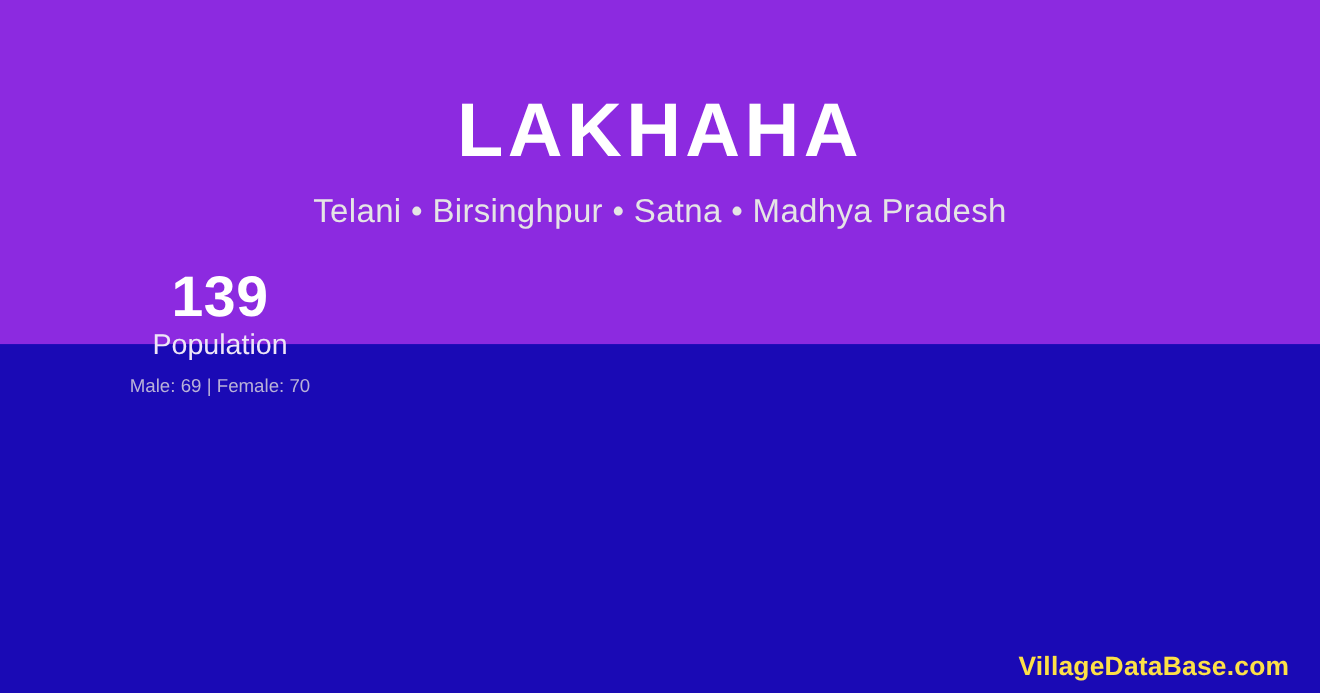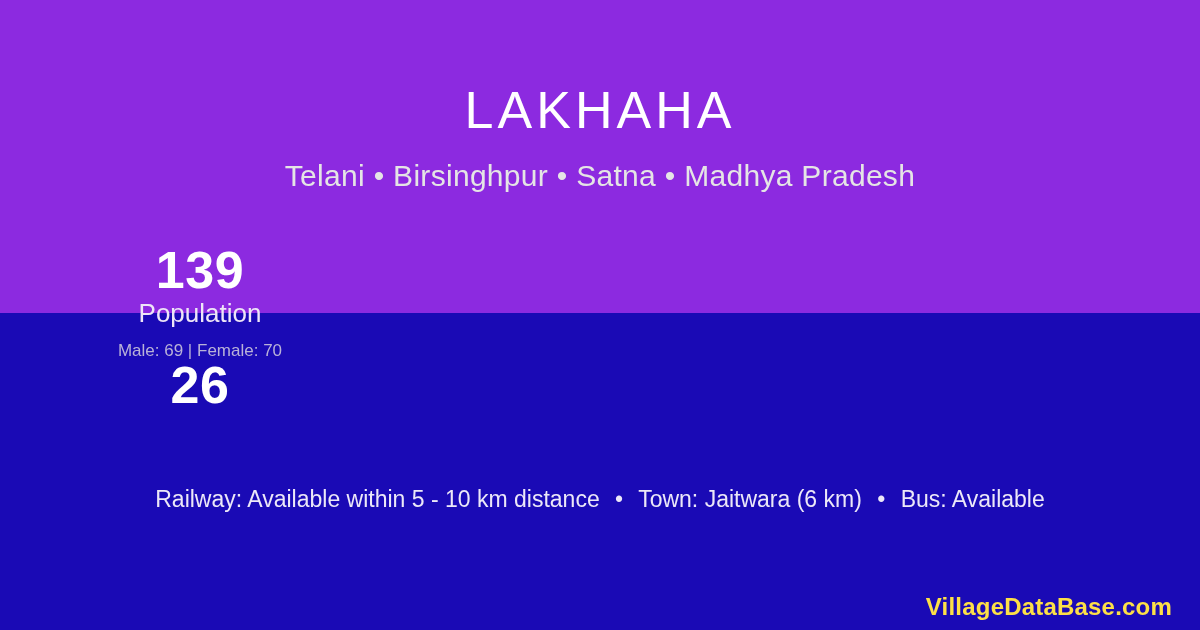--- a/index.html
+++ b/index.html
@@ -43,44 +43,44 @@
   .header {
     position: absolute;
     left: 0;
     top: 0;
     width: 1200px;
     text-align: center;
   }
   .village-title {
     margin: 0;
     padding-top: 84px;
-    font-size: 52px;
+    font-size: 69px;
     line-height: 1;
-    font-weight: 400;
+    font-weight: 700;
     letter-spacing: 4px;
     color: #ffffff;
   }
   .village-subtitle {
     margin: 0;
     padding-top: 22px;
     font-size: 30px;
     line-height: 1.2;
     font-weight: 400;
     color: #e5e5e5;
     letter-spacing: 0.3px;
   }
 
   
   .stats-row {
     position: absolute;
     left: 0;
     top: 244px;
     width: 1200px;
     display: flex;
-    flex-direction: column;
+    flex-direction: row;
   }
   .stat {
     width: 400px;
     text-align: center;
   }
   .stat-value {
     font-size: 52px;
     line-height: 1;
     font-weight: 700;
     color: #ffffff;
@@ -145,29 +145,21 @@
 
   <div class="stats-row">
 
     <div class="stat">
       <div class="stat-value">139</div>
       <div class="stat-label">Population</div>
       <div class="stat-sub">Male: 69 | Female: 70</div>
     </div>
 
     <div class="stat">
-      <div class="stat-value">26</div>
     </div>
 
 
   </div>
 
-  <div class="amenities">
-    <span>Railway: Available within 5 - 10 km distance</span>
-    <span class="sep">•</span>
-    <span>Town: Jaitwara (6 km)</span>
-    <span class="sep">•</span>
-    <span>Bus: Available</span>
-  </div>
 
   <div class="watermark">VillageDataBase.com</div>
 
 </div>
 
 </body></html>

